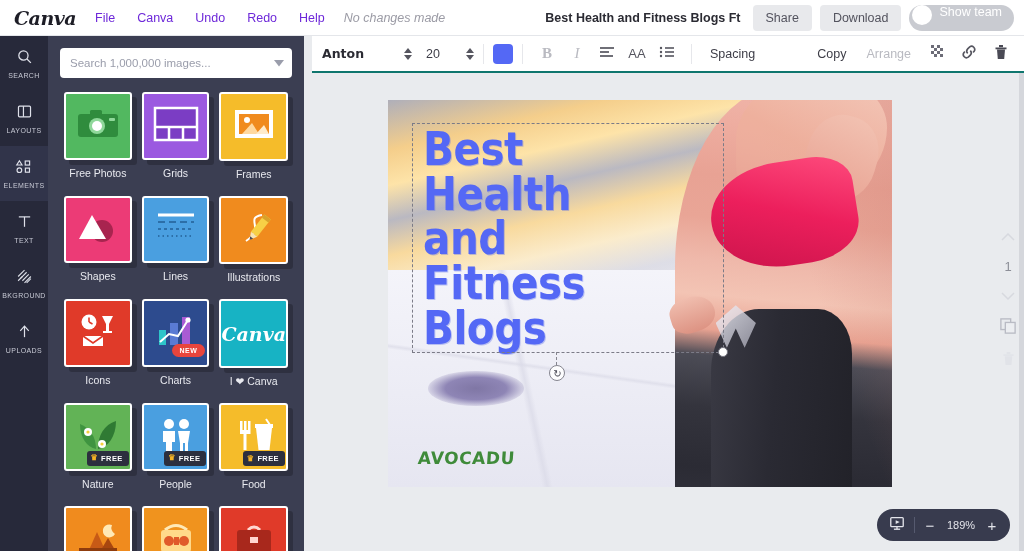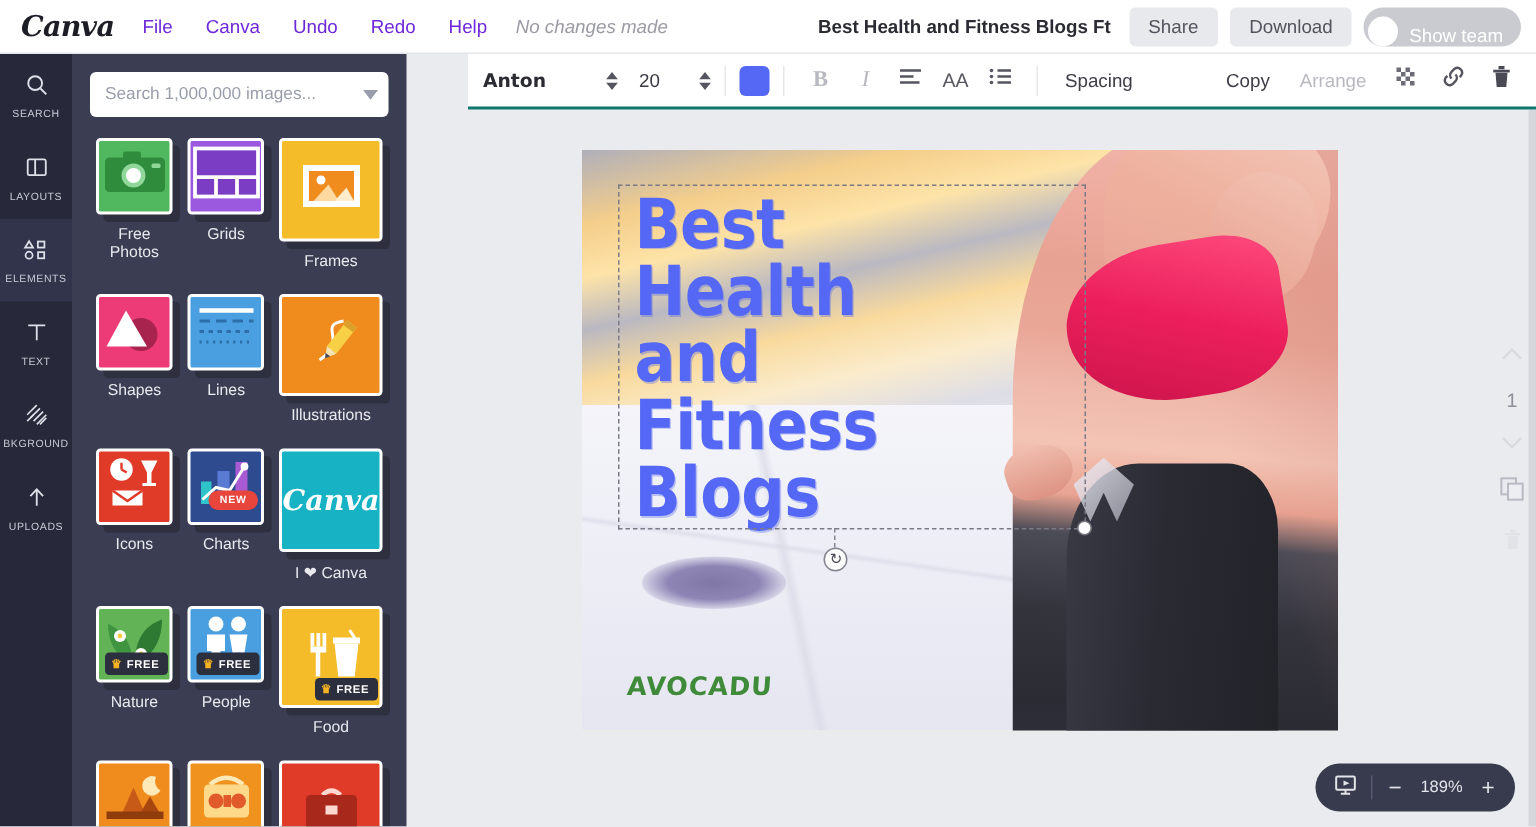--- a/index.html
+++ b/index.html
@@ -36,21 +36,21 @@
   }
   .doc-title {
     font-size: 12.5px; font-weight: bold; color: #2b2b33; margin-right: 4px; margin-left: 26px;
   }
   .btn-grey {
     background: #e8e9ec; color: #53535e; font-size: 12.5px;
     padding: 6px 13px; border: none; border-radius: 4px; cursor: pointer;
     font-family: inherit;
   }
   .team-toggle {
-    display: flex; align-items: flex-end; background: #c9cbd1;
+    display: flex; align-items: flex-start; background: #c9cbd1;
     border-radius: 14px; height: 26px; padding: 0 12px 0 3px;
     cursor: pointer; gap: 7px;
   }
   .team-knob {
     width: 20px; height: 20px; border-radius: 50%; background: #ffffff;
   }
   .team-label { font-size: 12.5px; color: #ffffff; }
 
   
   .rail {
@@ -62,21 +62,21 @@
     align-items: center; justify-content: center; cursor: pointer; gap: 3px;
   }
   .rail-item.active { background: #31344a; }
   .rail-label {
     font-size: 7px; color: #c7c9d4; letter-spacing: 0.4px;
   }
   .rail-ico { color: #dfe1ea; display: block; }
 
   
   .panel {
-    position: absolute; left: 48px; top: 36px; width: 223px; height: 515px;
+    position: absolute; left: 48px; top: 36px; width: 256px; height: 515px;
     background: #3b3e52; z-index: 25; overflow: hidden;
   }
   .search-wrap { padding: 12px 12px 6px 12px; }
   .search-box {
     position: relative; background: #ffffff; border-radius: 4px; height: 30px;
     display: flex; align-items: center;
   }
   .search-input {
     border: none; outline: none; background: transparent; flex: 1;
     font-size: 11.5px; color: #6f7280; padding: 0 10px;

